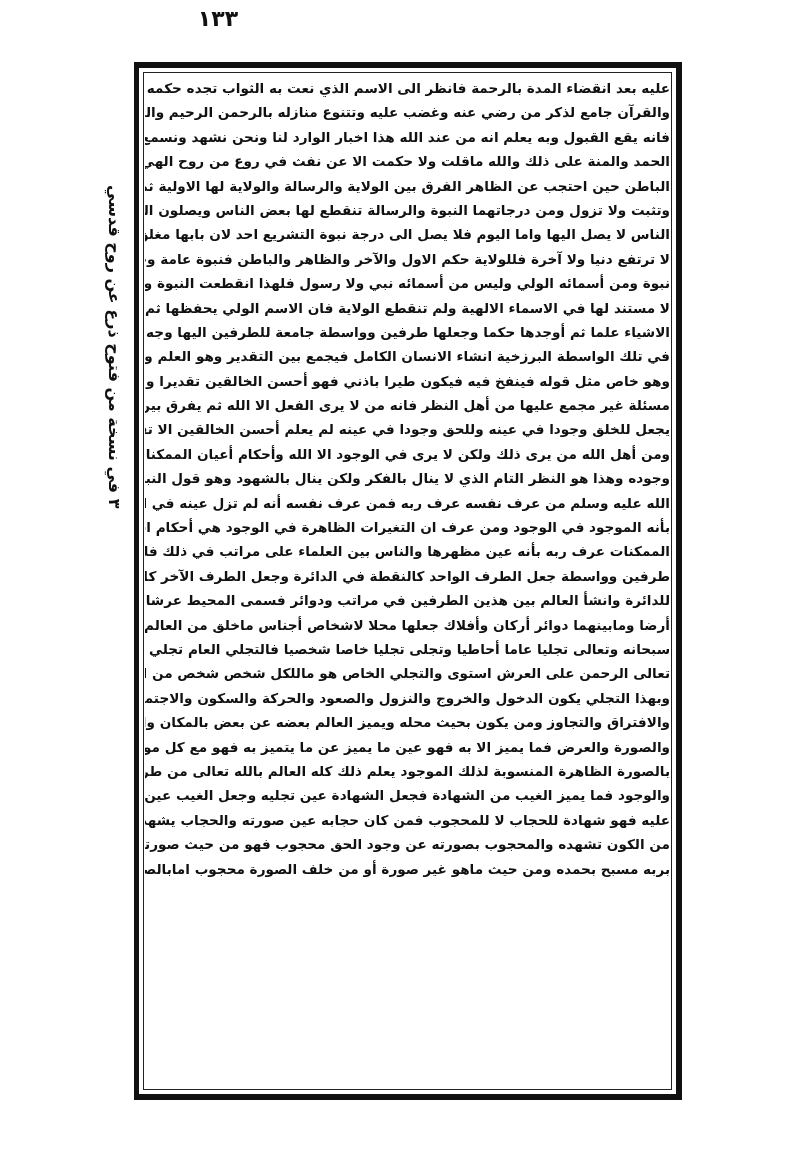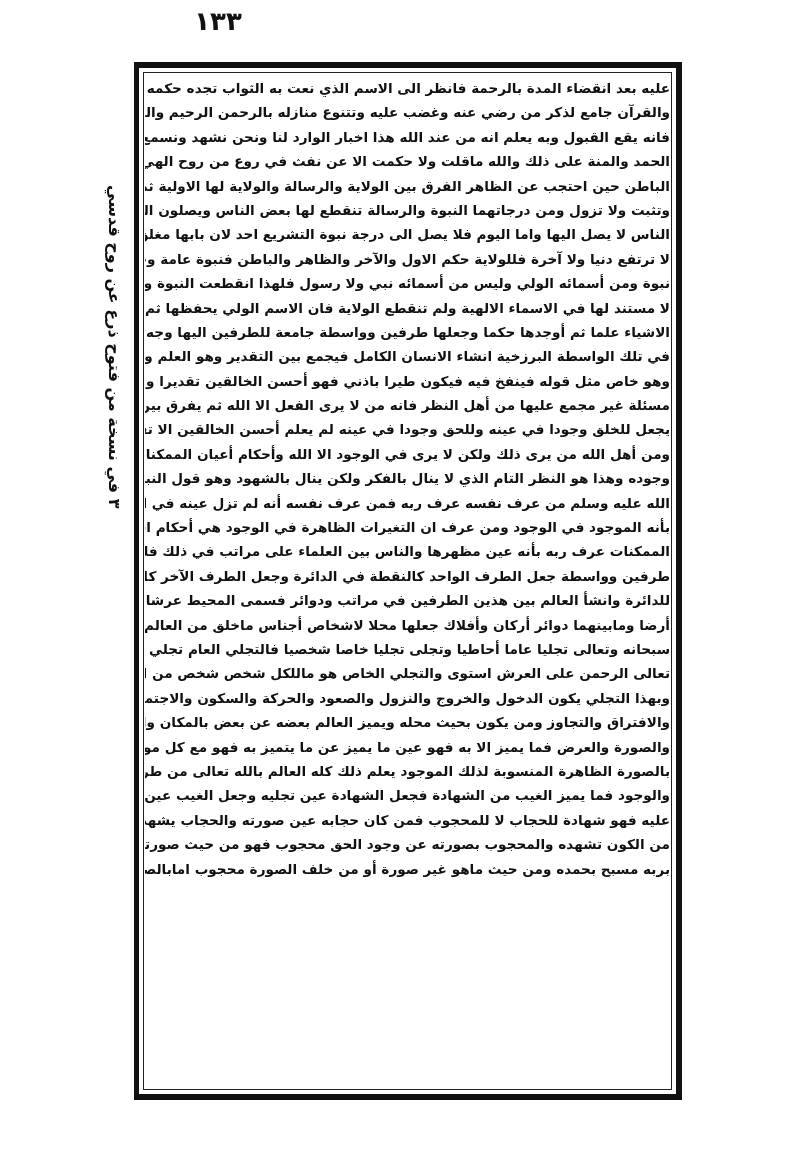--- a/index.html
+++ b/index.html
@@ -15,21 +15,21 @@
       font-family: "DejaVu Sans", sans-serif;
       color: #111111;
     }
     .page-number {
       position: absolute;
       left: 188px;
       top: 6px;
       width: 60px;
       text-align: center;
       font-family: "DejaVu Sans", sans-serif;
-      font-size: 26px;
+      font-size: 22px;
       font-weight: bold;
       letter-spacing: 2px;
       color: #111;
     }
     .margin-note {
       position: absolute;
       left: 98px;
       top: 148px;
       width: 32px;
       height: 360px;

